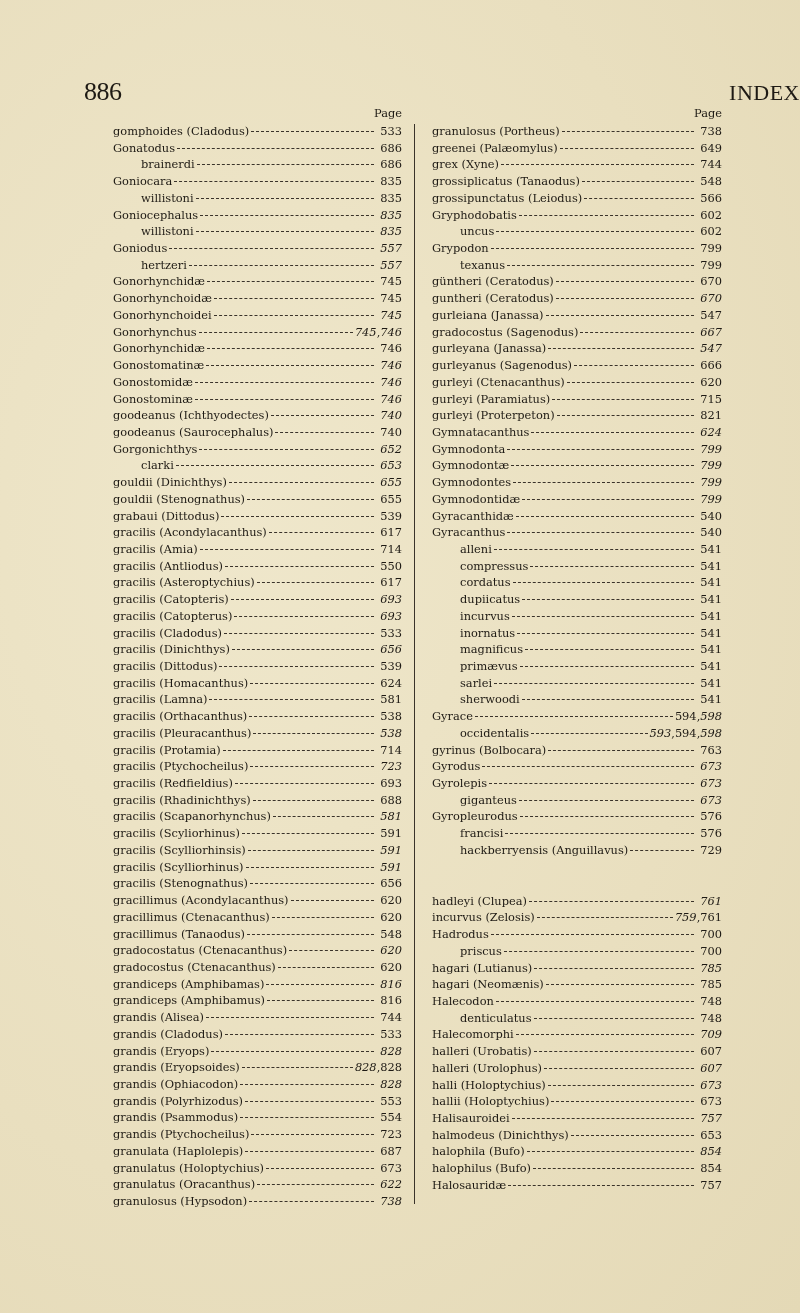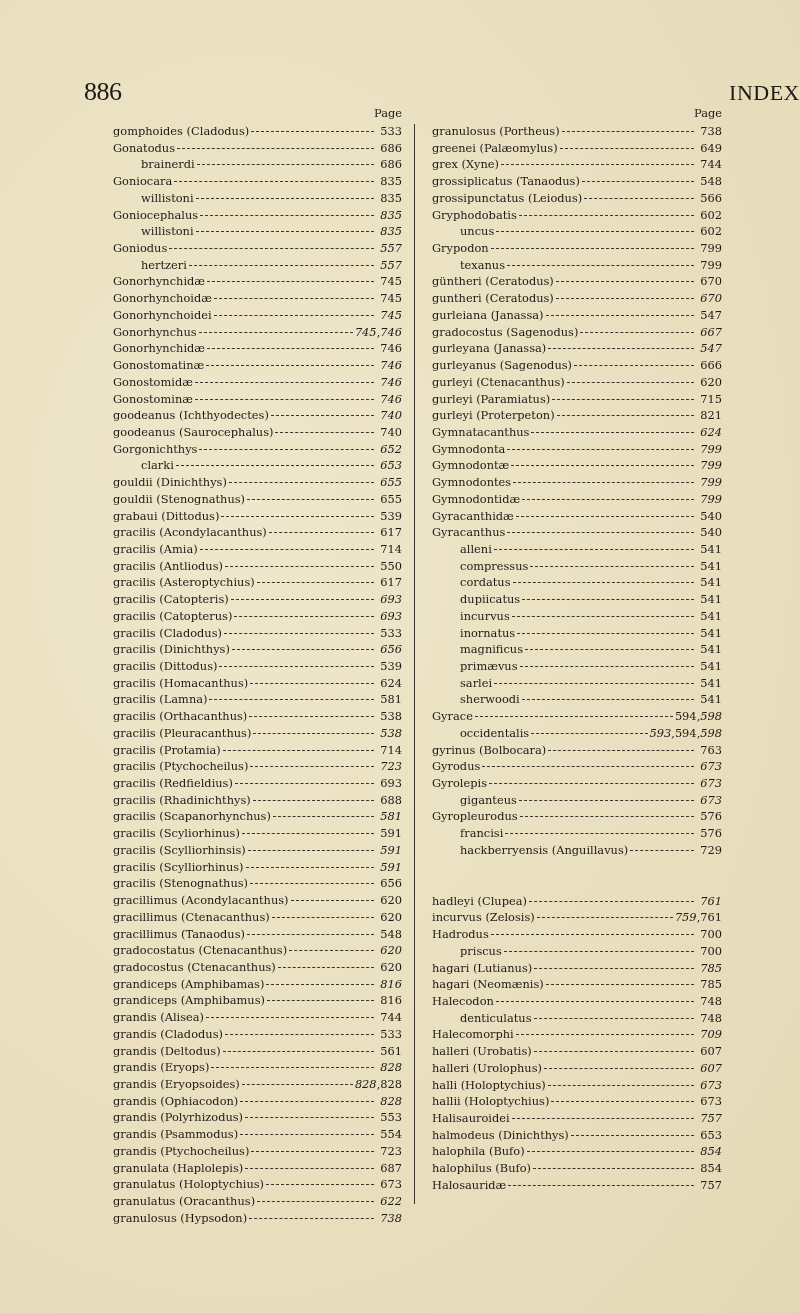--- a/index.html
+++ b/index.html
@@ -331,25 +331,20 @@
         <span class="name">grandis (Alisea)</span>
         <span class="leader"></span>
         <span class="pg"><span>744</span></span>
       </div>
       <div class="entry">
         <span class="name">grandis (Cladodus)</span>
         <span class="leader"></span>
         <span class="pg"><span>533</span></span>
       </div>
       <div class="entry">
-        <span class="name">grandis (Deltodus)</span>
-        <span class="leader"></span>
-        <span class="pg"><span>561</span></span>
-      </div>
-      <div class="entry">
         <span class="name">grandis (Eryops)</span>
         <span class="leader"></span>
         <span class="pg"><span class="it">828</span></span>
       </div>
       <div class="entry multi">
         <span class="name">grandis (Eryopsoides)</span>
         <span class="leader"></span>
         <span class="pg"><span class="it">828</span>,<span>828</span></span>
       </div>
       <div class="entry">

